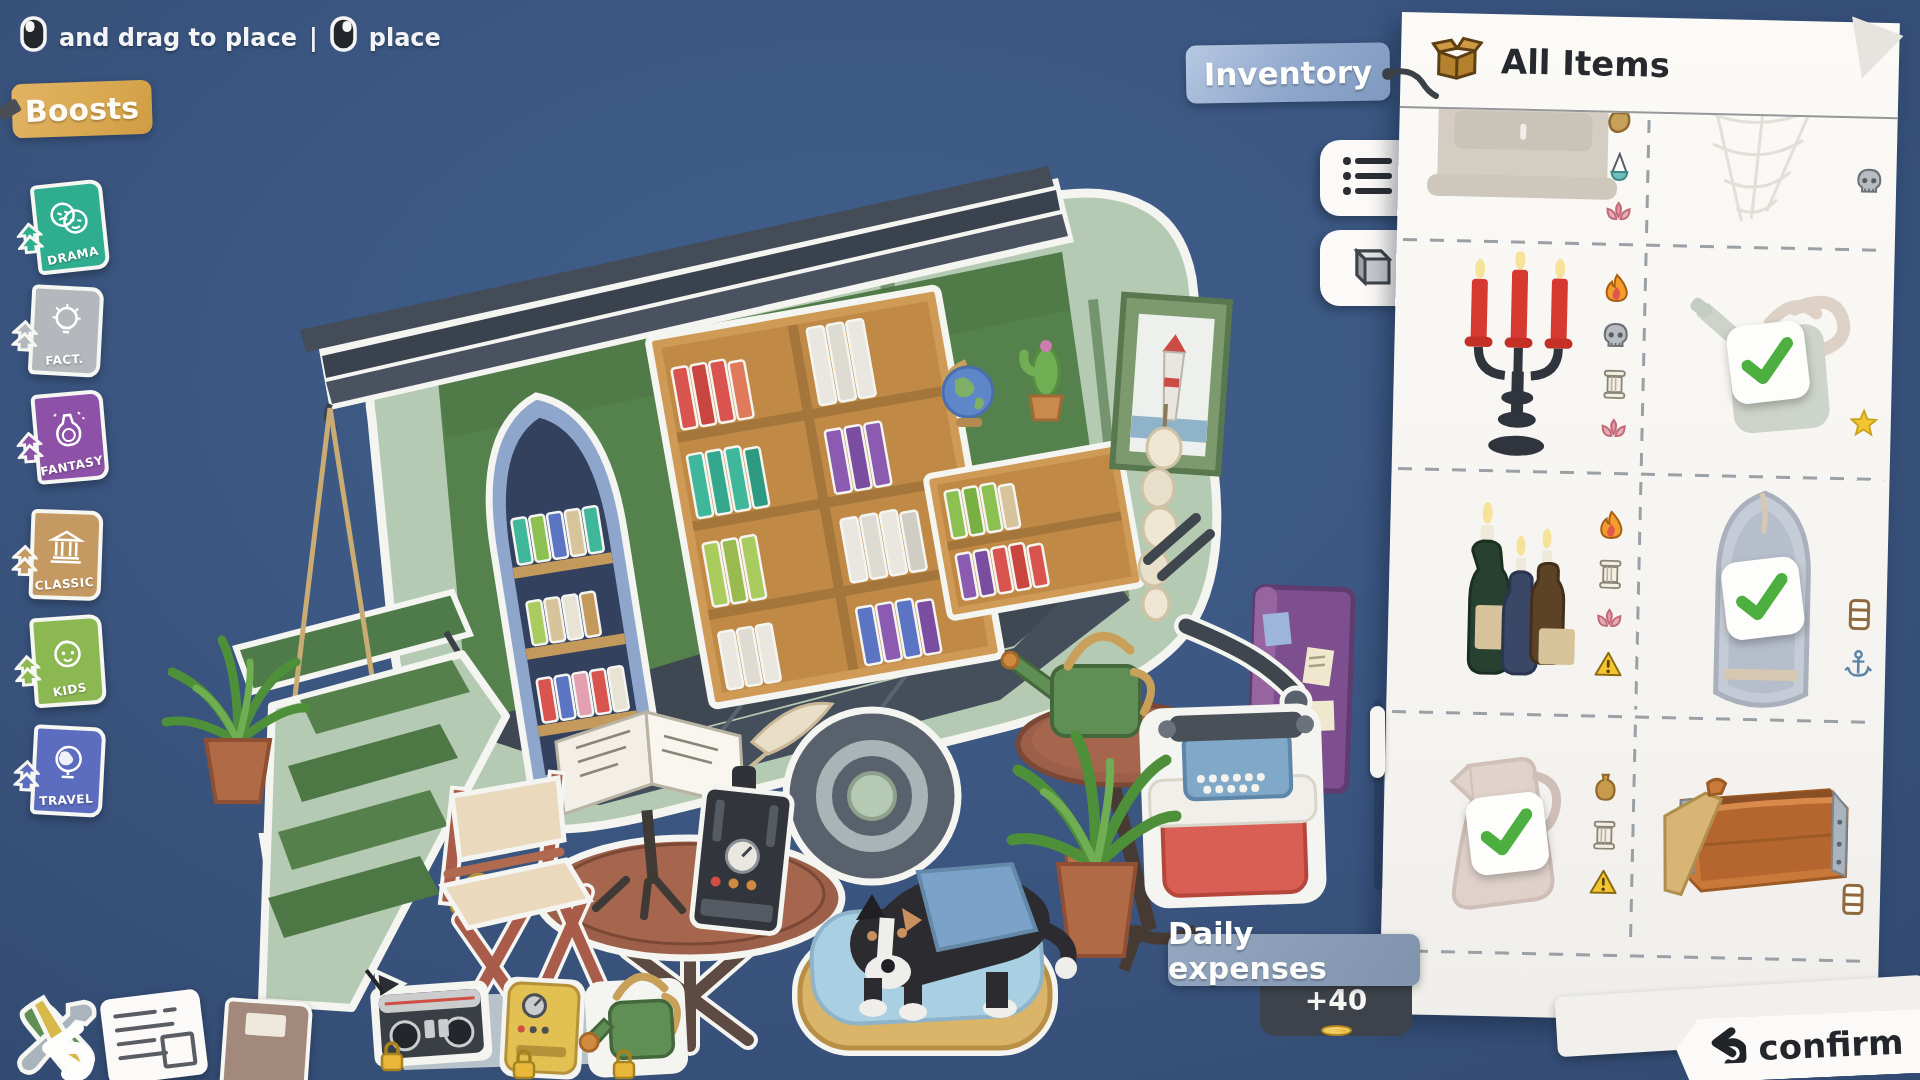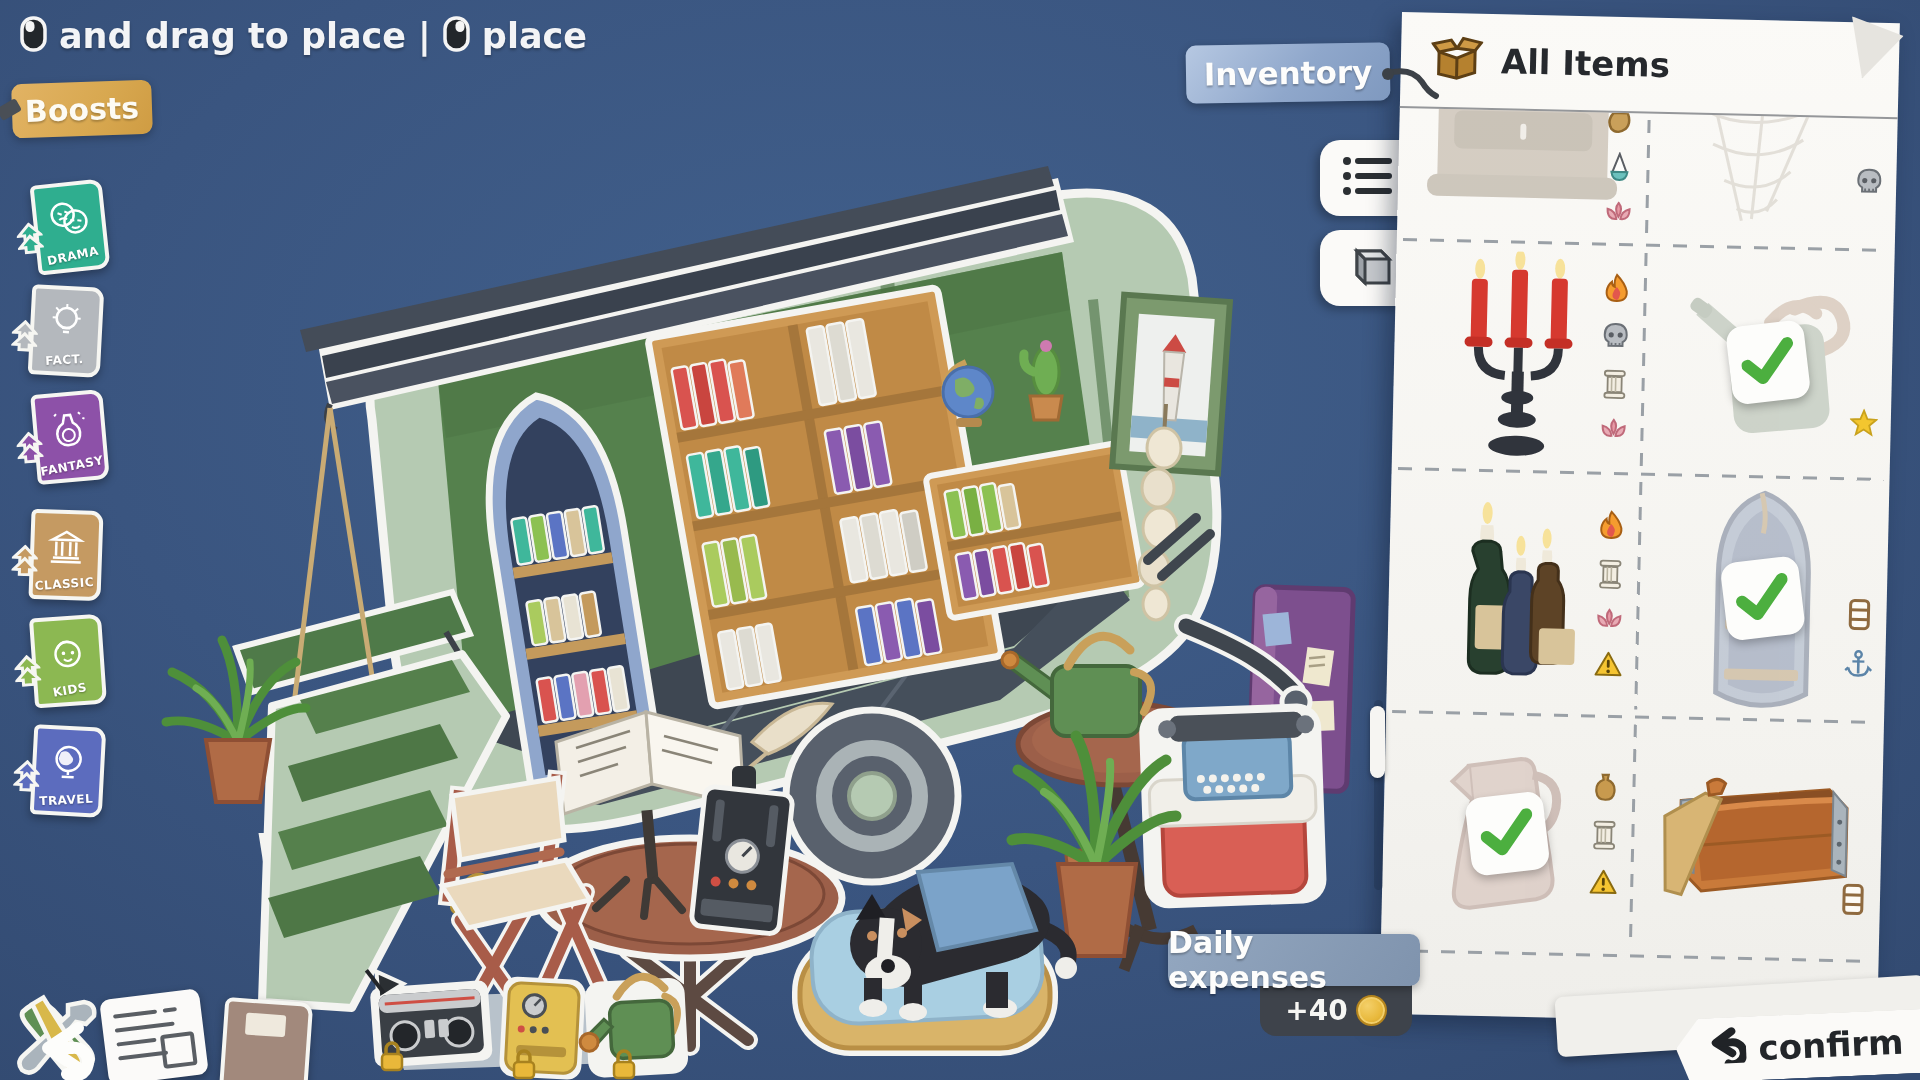--- a/index.html
+++ b/index.html
@@ -1,21 +1,21 @@
 <!DOCTYPE html>
 <html><head>
 <meta charset="utf-8">
 <style>
   html,body{margin:0;padding:0;width:1920px;height:1080px;overflow:hidden;
     font-family:"DejaVu Sans","Liberation Sans",sans-serif;}
   body{background:radial-gradient(1400px 900px at 45% 35%, #41608c 0%, #3a5580 55%, #334b72 100%);position:relative;}
   .abs{position:absolute;}
   
-  .hint{top:16px;left:20px;display:flex;align-items:flex-start;gap:12px;color:#f3f4f6;
-    font-size:35px;font-weight:700;text-shadow:0 2px 3px rgba(0,0,0,.3);z-index:12;}
+  .hint{top:16px;left:20px;display:flex;align-items:flex-end;gap:12px;color:#f3f4f6;
+    font-size:24px;font-weight:700;text-shadow:0 2px 3px rgba(0,0,0,.3);z-index:12;}
   .hint svg{display:block;}
   
   .boosts-tag{top:82px;left:12px;width:140px;height:54px;background:linear-gradient(120deg,#e2b364,#d8a850 60%,#cf9c43);
     border-radius:10px;transform:rotate(-2deg);display:flex;align-items:center;justify-content:center;
     color:#fdfbf4;font-size:30px;font-weight:700;text-shadow:0 2px 2px rgba(0,0,0,.22);z-index:12;
     box-shadow:0 3px 8px rgba(0,0,0,.25);}
   .boosts-tag::before{content:"";position:absolute;left:-14px;top:18px;width:22px;height:14px;background:#4a4f56;
     transform:rotate(-28deg);border-radius:3px;}
   .book{width:64px;height:82px;border:4px solid #f6f6f2;border-radius:6px 12px 12px 6px;z-index:12;
     box-shadow:0 4px 8px rgba(0,0,0,.3);display:flex;flex-direction:column;align-items:center;justify-content:flex-end;}
@@ -47,23 +47,23 @@
   .inv-tag{left:1186px;top:44px;width:204px;height:58px;border-radius:10px;z-index:11;
     background:linear-gradient(130deg,#b6c8e2,#8fa7cb 55%,#7f99bf);transform:rotate(-1deg);
     display:flex;align-items:center;justify-content:center;color:#fdfdfc;font-size:31px;font-weight:700;
     text-shadow:0 2px 2px rgba(0,0,0,.25);box-shadow:0 3px 8px rgba(0,0,0,.3);}
   
   .scroll-track{left:1374px;top:700px;width:9px;height:190px;background:rgba(12,22,40,.18);border-radius:5px;z-index:11;}
   .scroll-thumb{left:1370px;top:706px;width:15px;height:72px;background:#f6f5f2;border-radius:8px;z-index:12;
     box-shadow:0 2px 5px rgba(0,0,0,.35);}
   
   .expense-amount{left:1260px;top:984px;width:152px;height:52px;background:#3e434b;border-radius:0 0 16px 16px;
-    z-index:11;display:flex;align-items:center;justify-content:center;gap:8px;color:#f6f6f3;font-size:28px;font-weight:700;}
+    z-index:11;display:flex;align-items:center;justify-content:center;gap:8px;color:#f6f6f3;font-size:28px;font-weight:700;flex-direction:column;}
   .expense-tag{left:1168px;top:934px;width:252px;height:52px;background:linear-gradient(125deg,#93a7c0,#7f93ad);
-    border-radius:10px;z-index:12;display:flex;align-items:center;justify-content:center;color:#fdfdfc;
+    border-radius:10px;z-index:12;display:flex;align-items:flex-end;justify-content:center;color:#fdfdfc;
     font-size:30px;font-weight:700;text-shadow:0 2px 2px rgba(0,0,0,.25);box-shadow:0 3px 8px rgba(0,0,0,.3);}
   .coin{width:27px;height:27px;border-radius:50%;background:radial-gradient(circle at 35% 32%,#f4d06a,#e8b83a 60%,#c9992b);
     border:2px solid #b5851e;box-shadow:inset 0 0 0 2px #f2cf6b;}
   
   .paper-scrap{left:1556px;top:986px;width:370px;height:60px;background:#f1f0ec;transform:rotate(-3.5deg);
     border-radius:8px;z-index:10;box-shadow:0 4px 10px rgba(0,0,0,.3);}
   .confirm{left:1676px;top:1014px;width:260px;height:64px;background:#fbfaf8;z-index:12;transform:rotate(-2.5deg);
     clip-path:polygon(0 46%,9% 0,100% 0,100% 100%,5% 100%);display:flex;align-items:center;justify-content:center;
     gap:12px;color:#23262a;font-size:34px;font-weight:700;box-shadow:0 4px 10px rgba(0,0,0,.3);}
   

